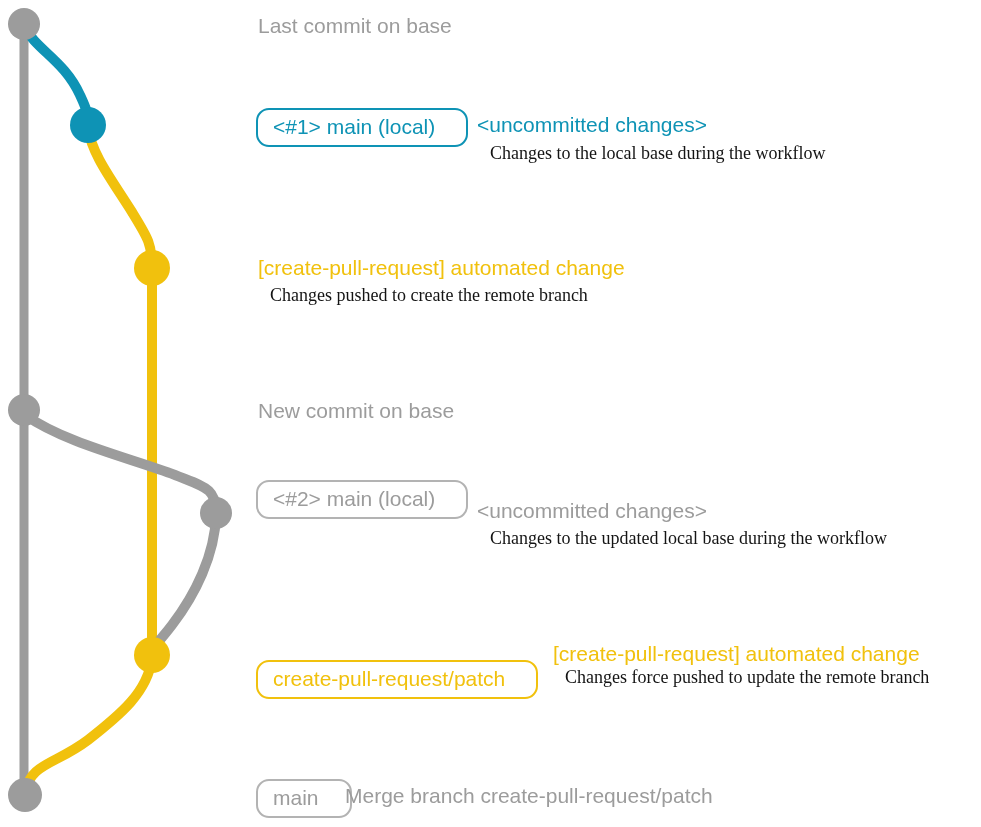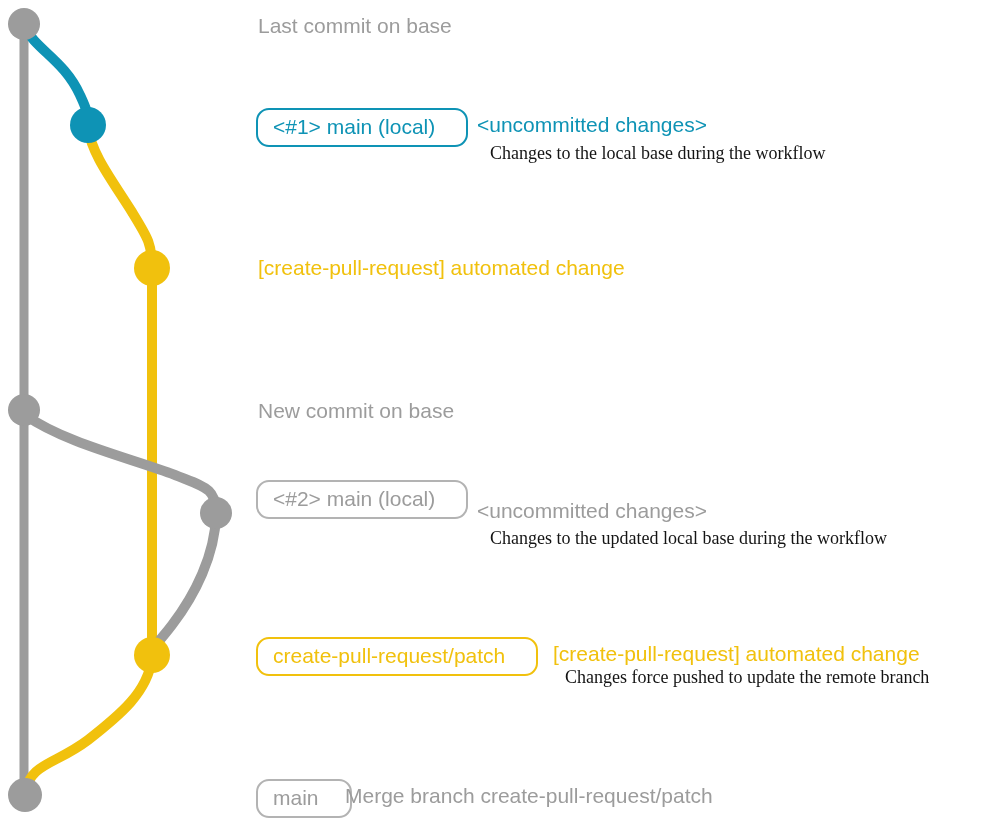--- a/index.html
+++ b/index.html
@@ -45,21 +45,21 @@
     font-size: 21px;
     line-height: 1.25;
     padding: 4px 31px 5px 15px;
     border: 2px solid;
     border-radius: 13px;
     white-space: nowrap;
     background: var(--bg, #fff);
   }
   .badge.blue   { color: var(--blue);   border-color: var(--blue); }
   .badge.gray   { color: var(--gray);   border-color: var(--graylight); }
-  .badge.yellow { color: var(--yellow); border-color: var(--yellow); }
+  .badge.yellow { color: var(--yellow); border-color: var(--yellow); margin-top: 23px; }
 </style>
 </head>
 <body>
 
 <div class="stage">
 
   <svg class="graph" width="250" height="827" viewBox="0 0 250 827" aria-hidden="true">
 
     <path class="stroke-gray" stroke-width="9" d="M 24 24 L 24 795"></path>
 
@@ -84,20 +84,21 @@
     <circle class="fill-gray" cx="25" cy="795" r="17"></circle>
   </svg>
 
   <div class="h gray" style="left:258px; top:13px;">Last commit on base</div>
 
   <div class="badge blue" style="left:256px; top:108px;">&lt;#1&gt; main (local)</div>
   <div class="h blue" style="left:477px; top:112px;">&lt;uncommitted changes&gt;</div>
   <div class="cap" style="left:490px; top:143px;">Changes to the local base during the workflow</div>
 
   <div class="h yellow" style="left:258px; top:255px;">[create-pull-request] automated change</div>
+  <div class="cap" style="left:270px; top:285px;">Changes pushed to create the remote branch</div>
 
   <div class="h gray" style="left:258px; top:398px;">New commit on base</div>
 
   <div class="badge gray" style="left:256px; top:480px;">&lt;#2&gt; main (local)</div>
   <div class="h gray" style="left:477px; top:498px;">&lt;uncommitted changes&gt;</div>
   <div class="cap" style="left:490px; top:528px;">Changes to the updated local base during the workflow</div>
 
   <div class="badge yellow" style="left:256px; top:637px;">create-pull-request/patch</div>
   <div class="h yellow" style="left:553px; top:641px;">[create-pull-request] automated change</div>
   <div class="cap" style="left:565px; top:667px;">Changes force pushed to update the remote branch</div>

